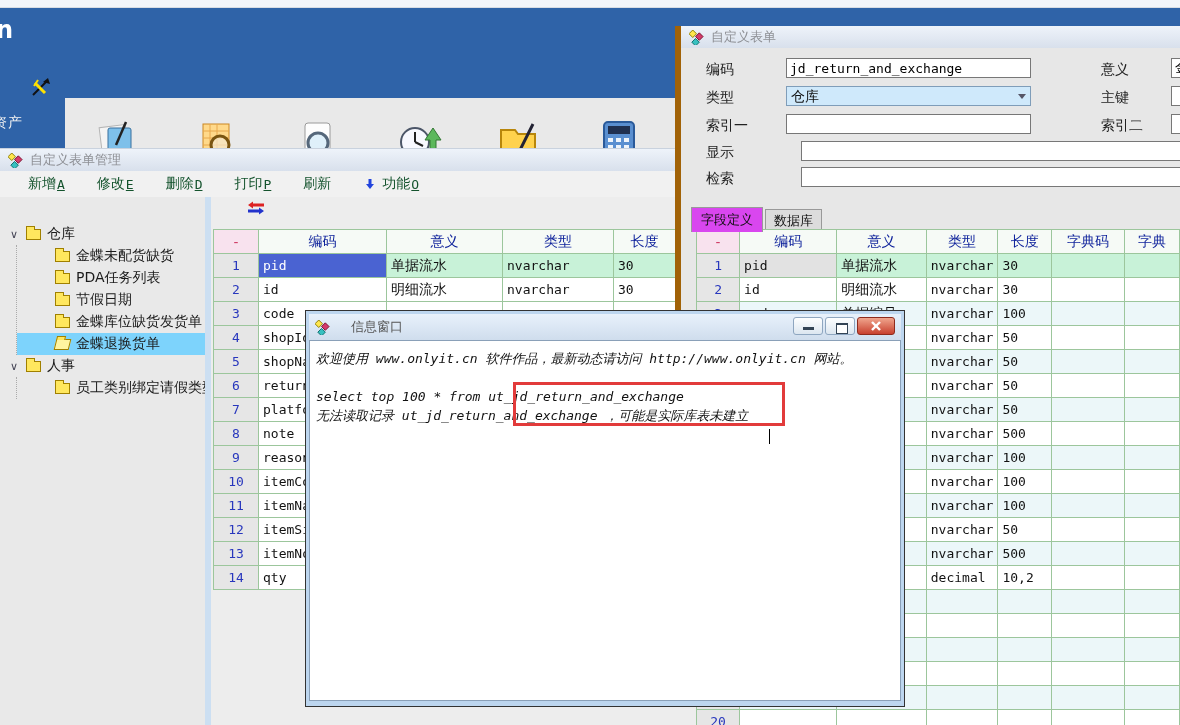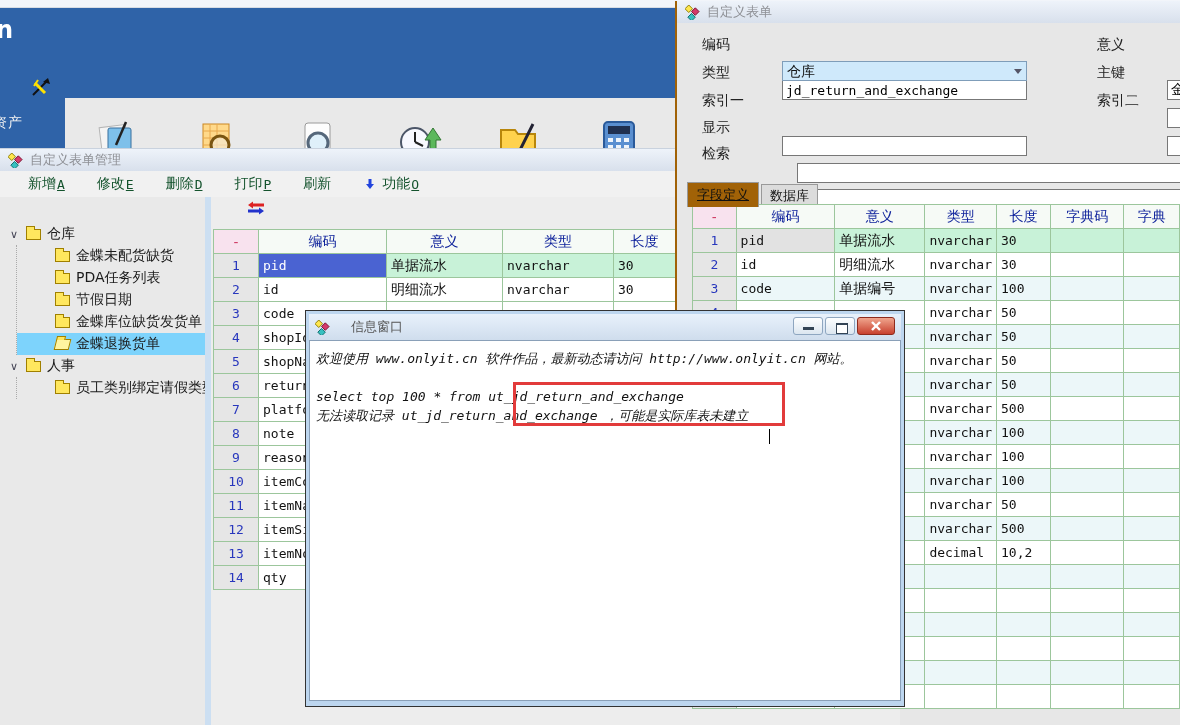--- a/index.html
+++ b/index.html
@@ -56,28 +56,28 @@
   #ltable tbody tr:first-child td { background:#c8f2d8; }
   #ltable tbody tr:first-child td.c-n { background:#e6e6e6; }
   #ltable tbody tr:first-child td.c-code { background:#4a63d2; color:#fff; }
 
   #rtable tbody tr:first-child td { background:#c8f2d8; }
   #rtable tbody tr:first-child td.c-n { background:#e6e6e6; }
   #rtable tbody tr:first-child td.c-code { background:#e2e2e2; color:#111; }
   #rtable tbody tr:nth-child(odd):not(:first-child) td:not(.c-n) { background:#ecf7f9; }
 
   
-  .formwin { position:absolute; left:675px; top:1px; width:505px; height:623px; background:#e7e7e7; border-left:2px solid #a16207; }
+  .formwin { position:absolute; left:675px; top:26px; width:505px; height:623px; background:#e7e7e7; border-left:6px solid #a16207; }
   .f-label { position:absolute; font-size:14px; color:#222; }
-  .f-input { position:absolute; height:20px; border:1px solid #777; background:#fff; font-family:"DejaVu Sans Mono","Liberation Mono",monospace; font-size:13px; padding:0 3px;margin-top:47px; }
+  .f-input { position:absolute; height:20px; border:1px solid #777; background:#fff; font-family:"DejaVu Sans Mono","Liberation Mono",monospace; font-size:13px; padding:0 3px; }
   .f-select { position:absolute; height:20px; border:1px solid #7f9db9; background:#cfe9fb; font-size:14px; padding:1px 4px; }
   .f-select .chev { position:absolute; right:4px; top:7px; width:0; height:0; border-left:4px solid transparent; border-right:4px solid transparent; border-top:5px solid #556; }
   .tabs { position:absolute; left:10px; top:181px; display:flex; align-items:flex-end; }
   .tab { border:1px solid #999; border-bottom:none; padding:2px 8px; font-size:13px; background:#dcdcdc; margin-right:2px; }
-  .tab.active { background:#a16207; padding:3px 9px; position:relative; z-index:1;text-decoration:underline; }
+  .tab.active { background:#d946ef; padding:3px 9px; position:relative; z-index:1; }
   #rtable { position:absolute; left:15px; top:203px; }
 
   
   .dialog { position:absolute; left:305px; top:310px; width:600px; height:397px; background:#bdd6ef; border:1px solid #333; padding:3px; }
   .dlg-title { height:26px; background:linear-gradient(#e8f1fb,#cfdded); display:flex; align-items:center; padding-left:6px; position:relative;gap:14px; }
   .dlg-title .ttl { color:#555; font-size:13px; margin-left:7px; }
   .dlg-btns { position:absolute; right:6px; top:3px; display:flex; gap:2px; }
   .wbtn { width:30px; height:18px; border:1px solid #8ea6c0; border-radius:3px; background:linear-gradient(#fdfeff,#dce6f0); position:relative; }
   .wbtn.btn-min::after { content:""; position:absolute; left:9px; bottom:4px; width:11px; height:3px; background:#345; }
   .wbtn.btn-max::after { content:""; position:absolute; left:10px; top:5px; width:10px; height:8px; border:1px solid #345; border-top-width:2px; background:#fff; }

